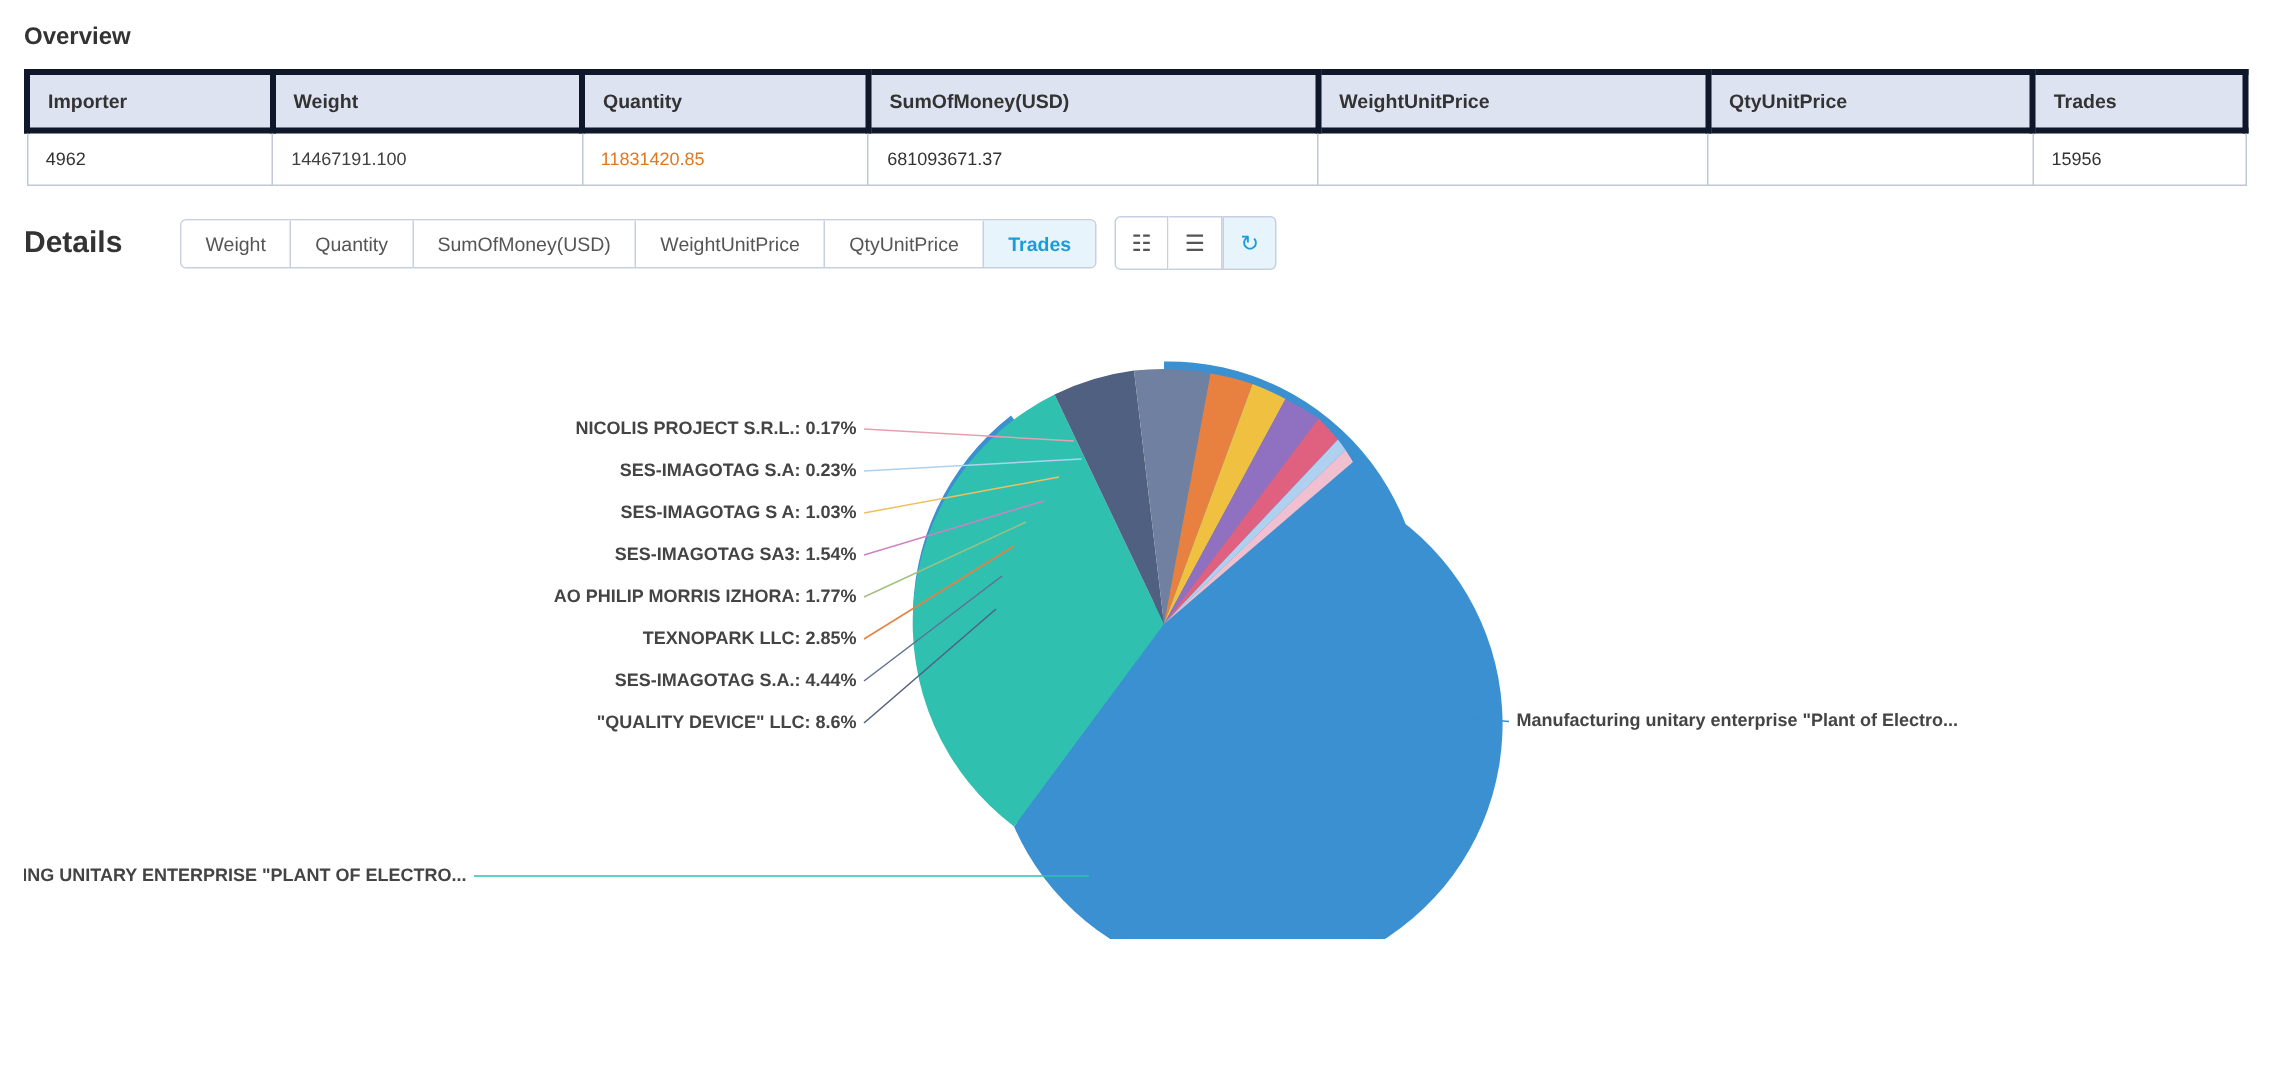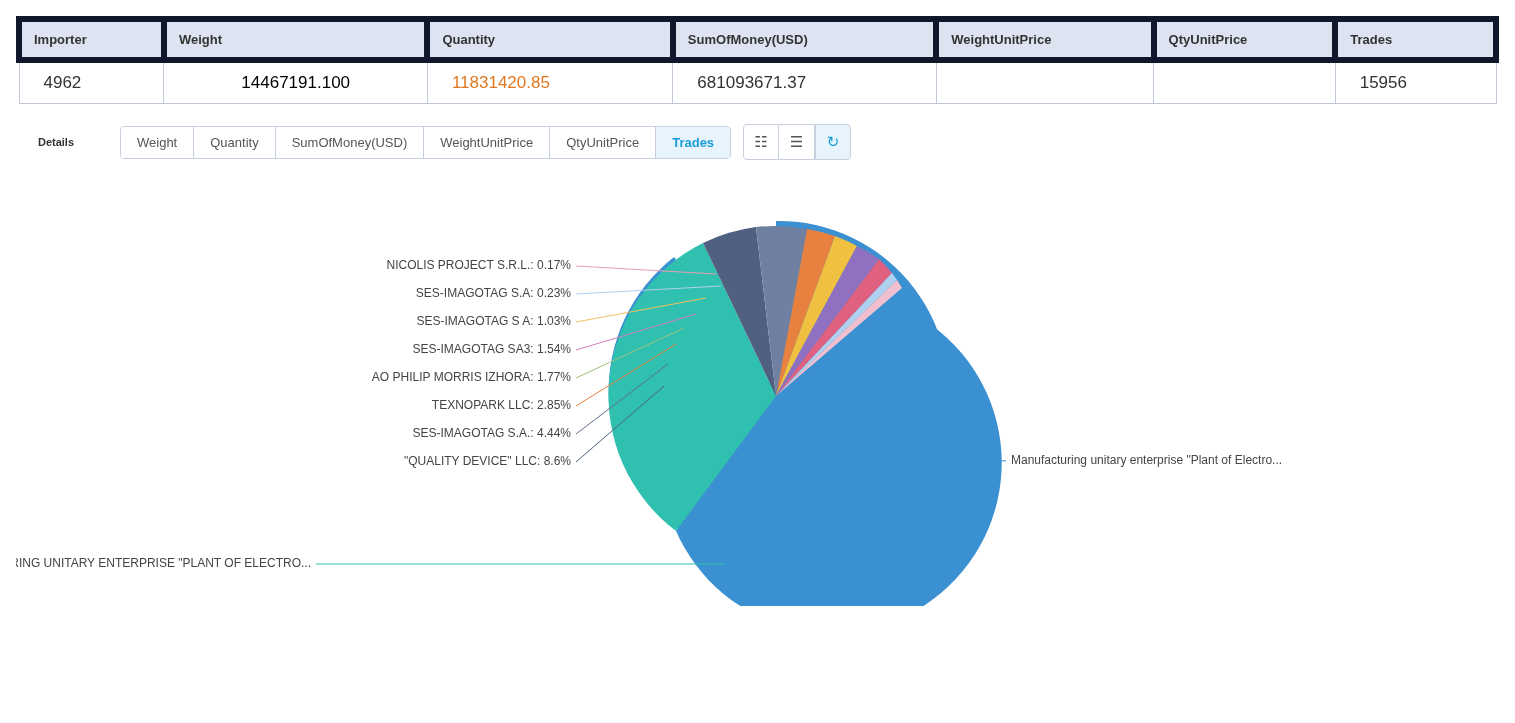--- a/index.html
+++ b/index.html
@@ -4,38 +4,38 @@
   <style>
     * { box-sizing: border-box; margin: 0; padding: 0; }
     body { font-family: Arial, sans-serif; font-size: 13px; background: #fff; color: #333; padding: 16px; }
 
     .section-title { font-size: 16px; font-weight: bold; margin-bottom: 12px; }
 
     
     .overview-table { width: 100%; border-collapse: collapse; margin-bottom: 20px; }
     .overview-table th {
       background: #dde3f0;
-      border: 6px solid #0f172a;
+      border: 4px solid #0f172a;
       padding: 10px 12px;
       text-align: left;
       font-weight: bold;
       font-size: 13px;
       margin-left: 13px;
     }
     .overview-table td {
       border: 1px solid #c0c8d8;
-      padding: 10px 24px;
-      font-size: 17px;
+      padding: 10px 12px;
+      font-size: 12px;
     }
-    .value-blue { color: #000000; text-align: center; }
+    .value-blue { color: #404040; }
     .value-orange { color: #e07820; }
 
     
     .details-header { display: flex; align-items: center; margin-bottom: 16px; }
-    .details-title { font-size: 11px; font-weight: bold; margin-right: 24px; min-width: 80px; text-align: center; }
+    .details-title { font-size: 20px; font-weight: bold; margin-right: 24px; min-width: 80px; }
     .tab-buttons { display: flex; border: 1px solid #c8d0e0; border-radius: 4px; overflow: hidden; }
     .tab-btn {
       padding: 8px 16px;
       border: none;
       background: #fff;
       cursor: pointer;
       font-size: 13px;
       border-right: 1px solid #c8d0e0;
       color: #555;
     }
@@ -50,27 +50,28 @@
       display: flex; align-items: center; justify-content: center;
       font-size: 15px;
       color: #555;
     }
     .view-icon-btn.active { background: #e8f4fc; color: #1a9cd8; }
     .view-icon-btn:first-child { border-radius: 4px 0 0 4px; }
     .view-icon-btn:last-child { border-radius: 0 4px 4px 0; border-left: none; }
     .view-icon-btn:not(:first-child):not(:last-child) { border-left: none; }
 
     
-    .chart-area { position: relative; width: 100%; min-height: 420px; }
+    .chart-area { position: relative; width: 100%; min-height: 420px; font-weight: bold; }
     .pie-svg { display: block; }
   </style>
 </head>
 <body>
 
 <div>
+  <div class="section-title">Overview</div>
   <table class="overview-table">
     <thead>
       <tr>
         <th>Importer</th>
         <th>Weight</th>
         <th>Quantity</th>
         <th>SumOfMoney(USD)</th>
         <th>WeightUnitPrice</th>
         <th>QtyUnitPrice</th>
         <th>Trades</th>

